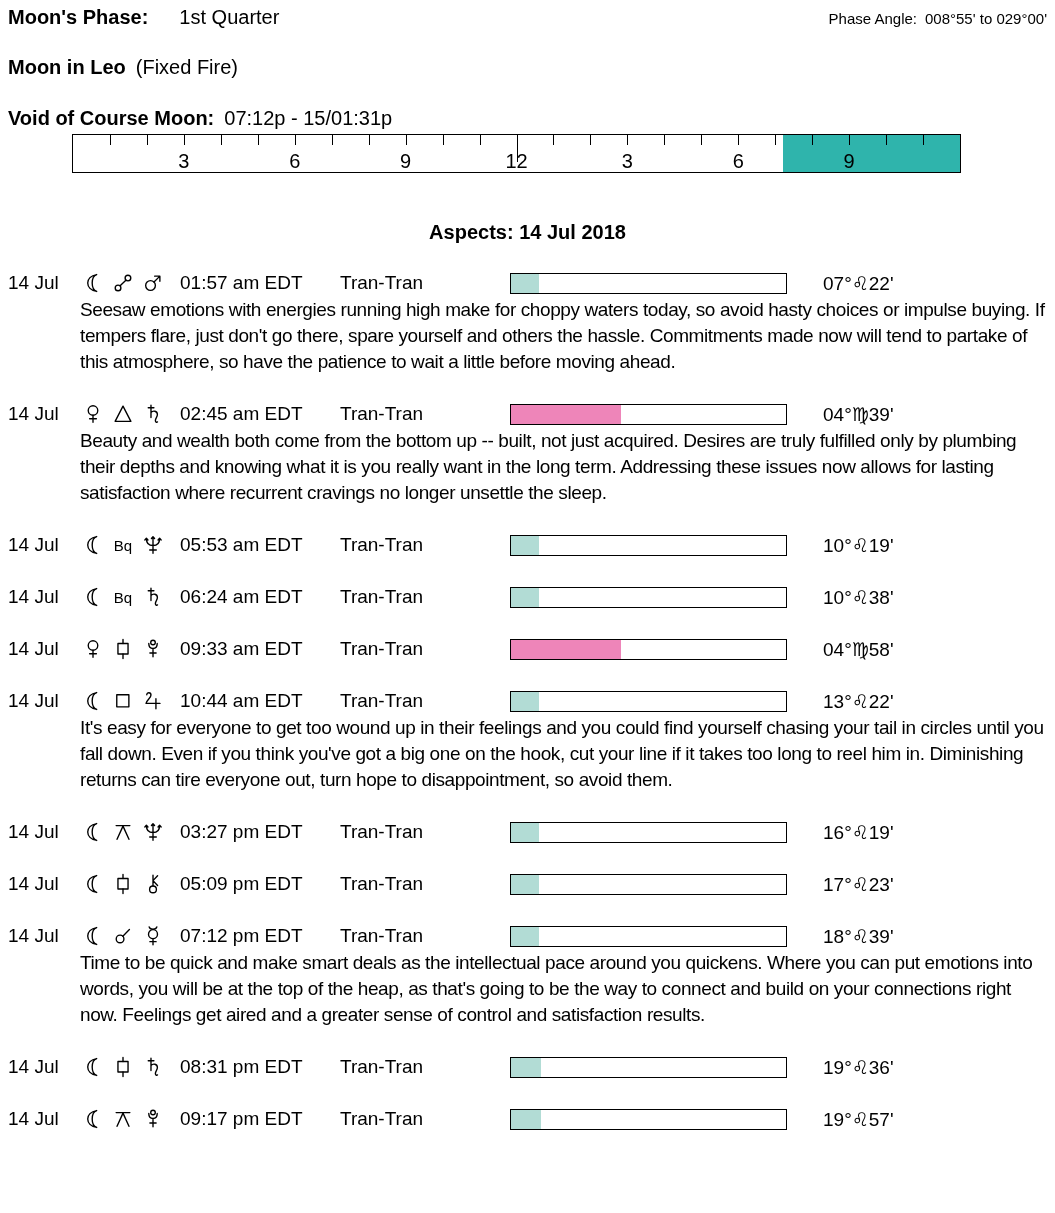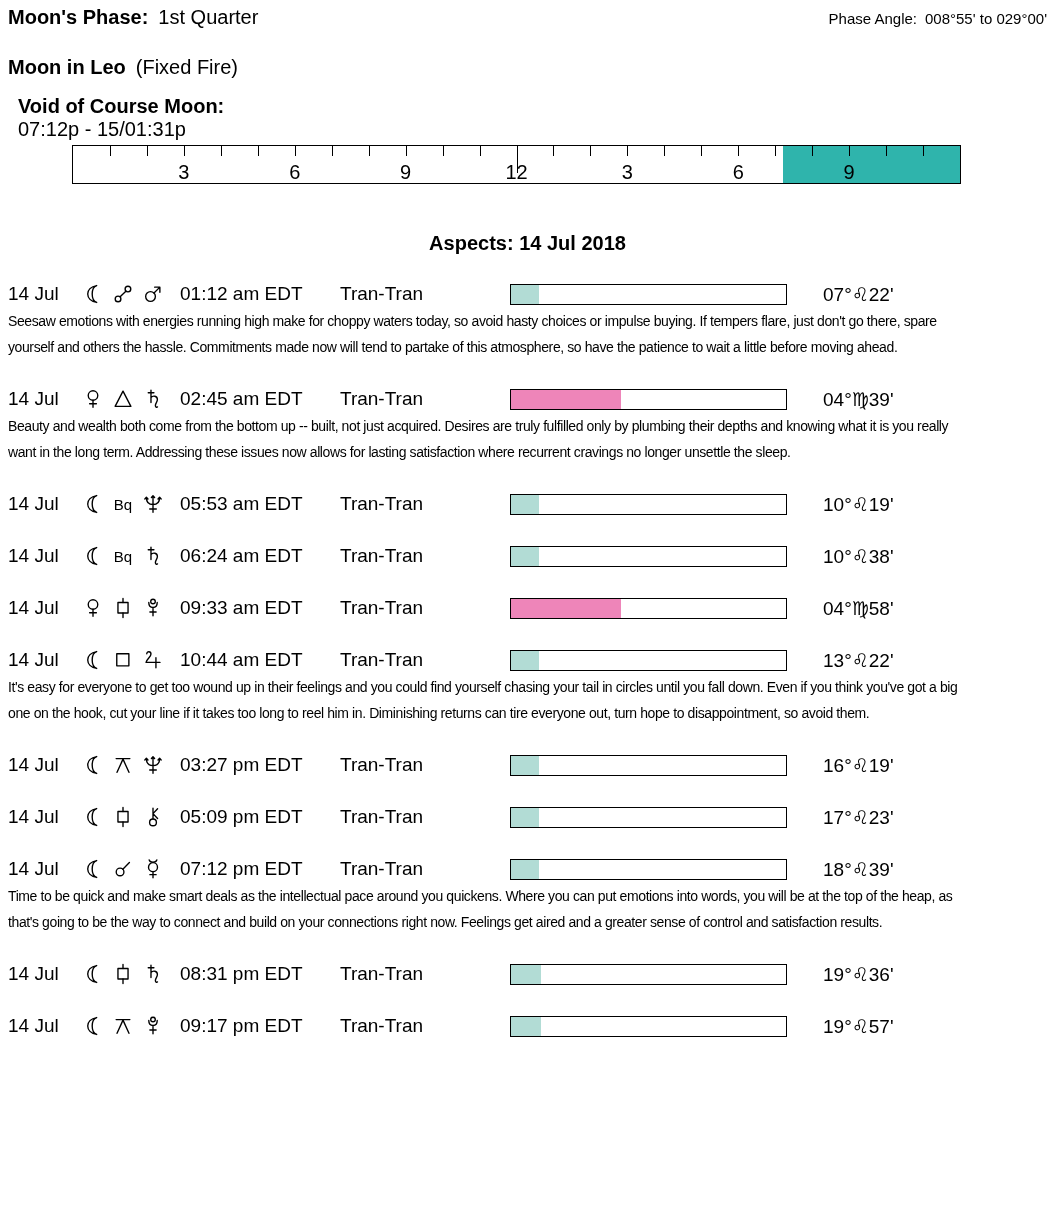--- a/index.html
+++ b/index.html
@@ -10,21 +10,21 @@
     font-family:"Liberation Sans","DejaVu Sans",sans-serif;
     color:#000; font-size:19px;
   }
   .hline { display:flex; align-items:baseline; }
   .hline .lbl { font-weight:bold; font-size:20px; }
   .hline .val { font-size:20px; margin-left:10px; }
   .line1 { justify-content:space-between; }
   .phase-angle { font-size:15px; display:flex; align-items:baseline; padding-top:2px; }
   .phase-angle .pa-val { margin-left:8px; }
   .line2 { margin-top:27px; }
-  .line3 { margin-top:16px;flex-direction:column; }
+  .line3 { margin-top:28px; }
 
   
   .ruler {
     position:relative; margin-left:64px; margin-top:4px;
     width:889px; height:39px; border:1px solid #000; background:#fff;
   }
   .ruler .hl { position:absolute; top:0; bottom:0; }
   .ruler .tick { position:absolute; top:0; width:1px; height:10px; background:#000; }
   .ruler .tick.tall { height:27px; }
   .ruler .hour-label {
@@ -43,30 +43,30 @@
   .bq { font-size:15px; }
   .c-time { width:160px; }
   .c-type { width:112px; }
   .c-bar {
     margin-left:58px; width:277px; height:21px;
     border:1px solid #000; background:#fff; display:block;
   }
   .c-bar .fill { display:block; height:100%; }
   .c-deg { margin-left:36px; white-space:nowrap; }
   .desc {
-    margin-top:1px; max-width:968px;
-    font-size:14px; line-height:26px;
+    margin-left:72px; margin-top:1px; max-width:968px;
+    font-size:19px; line-height:26px;
     font-stretch:condensed; letter-spacing:-0.4px;
   }
 </style>
 </head>
 <body>
 
 <div class="hline line1">
-  <span style="display:flex;align-items:baseline;">
+  <span style="display:flex;align-items:baseline;gap:21px;">
     <span class="lbl">Moon's Phase:</span>
     <span class="val">1st Quarter</span>
   </span>
   <span class="phase-angle">
     <span>Phase Angle:</span>
     <span class="pa-val">008°55' to 029°00'</span>
   </span>
 </div>
 
 <div class="hline line2">
@@ -132,21 +132,21 @@
               <path d="M8.9 15.1 L15.1 8.9"></path>
             </svg>
           </span>
         <span class="g s2">
             <svg viewBox="0 0 24 24">
               <circle cx="9.3" cy="14.7" r="5.3"></circle>
               <path d="M13.1 10.9 L19.5 4.5 M13.8 4.5 H19.5 V10.2"></path>
             </svg>
           </span>
       </span>
-      <span class="c-time">01:12 am EDT</span>
+      <span class="c-time">01:57 am EDT</span>
       <span class="c-type">Tran-Tran</span>
       <span class="c-bar">
         <span class="fill" style="width: 10%; background: rgb(178, 220, 213);"></span>
       </span>
       <span class="c-deg">07°♌22'</span>
     </div>
     <p class="desc">Seesaw emotions with energies running high make for choppy waters today, so avoid hasty choices or impulse buying. If tempers flare, just don't go there, spare yourself and others the hassle. Commitments made now will tend to partake of this atmosphere, so have the patience to wait a little before moving ahead.</p>
   </div>
 
   <div class="group">

